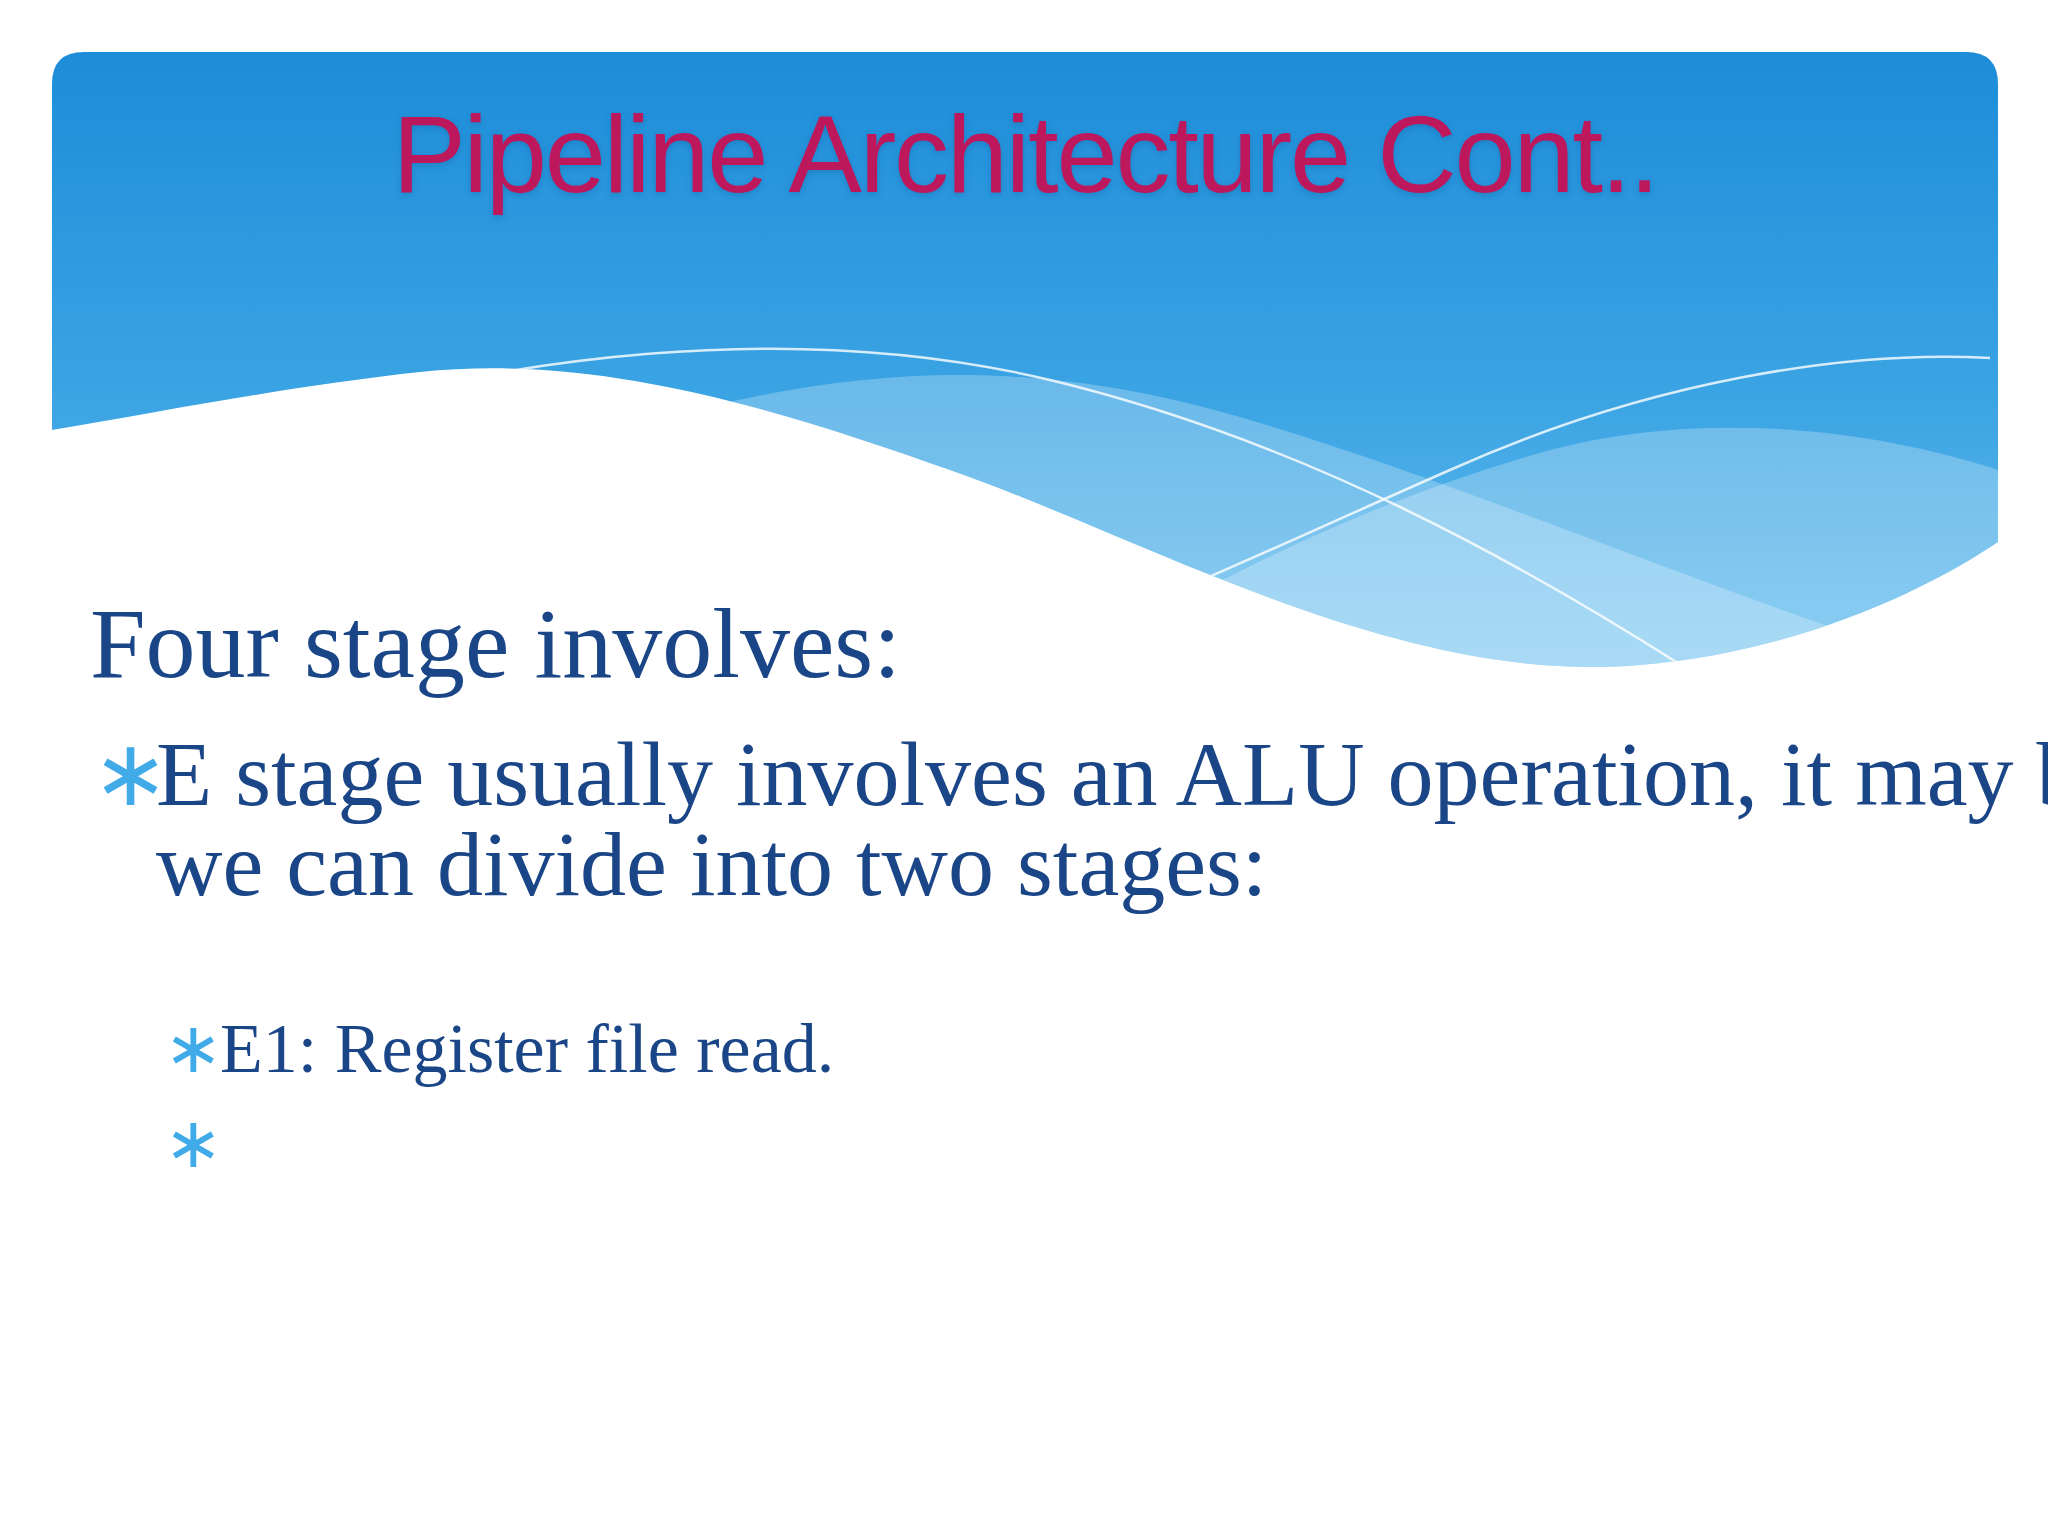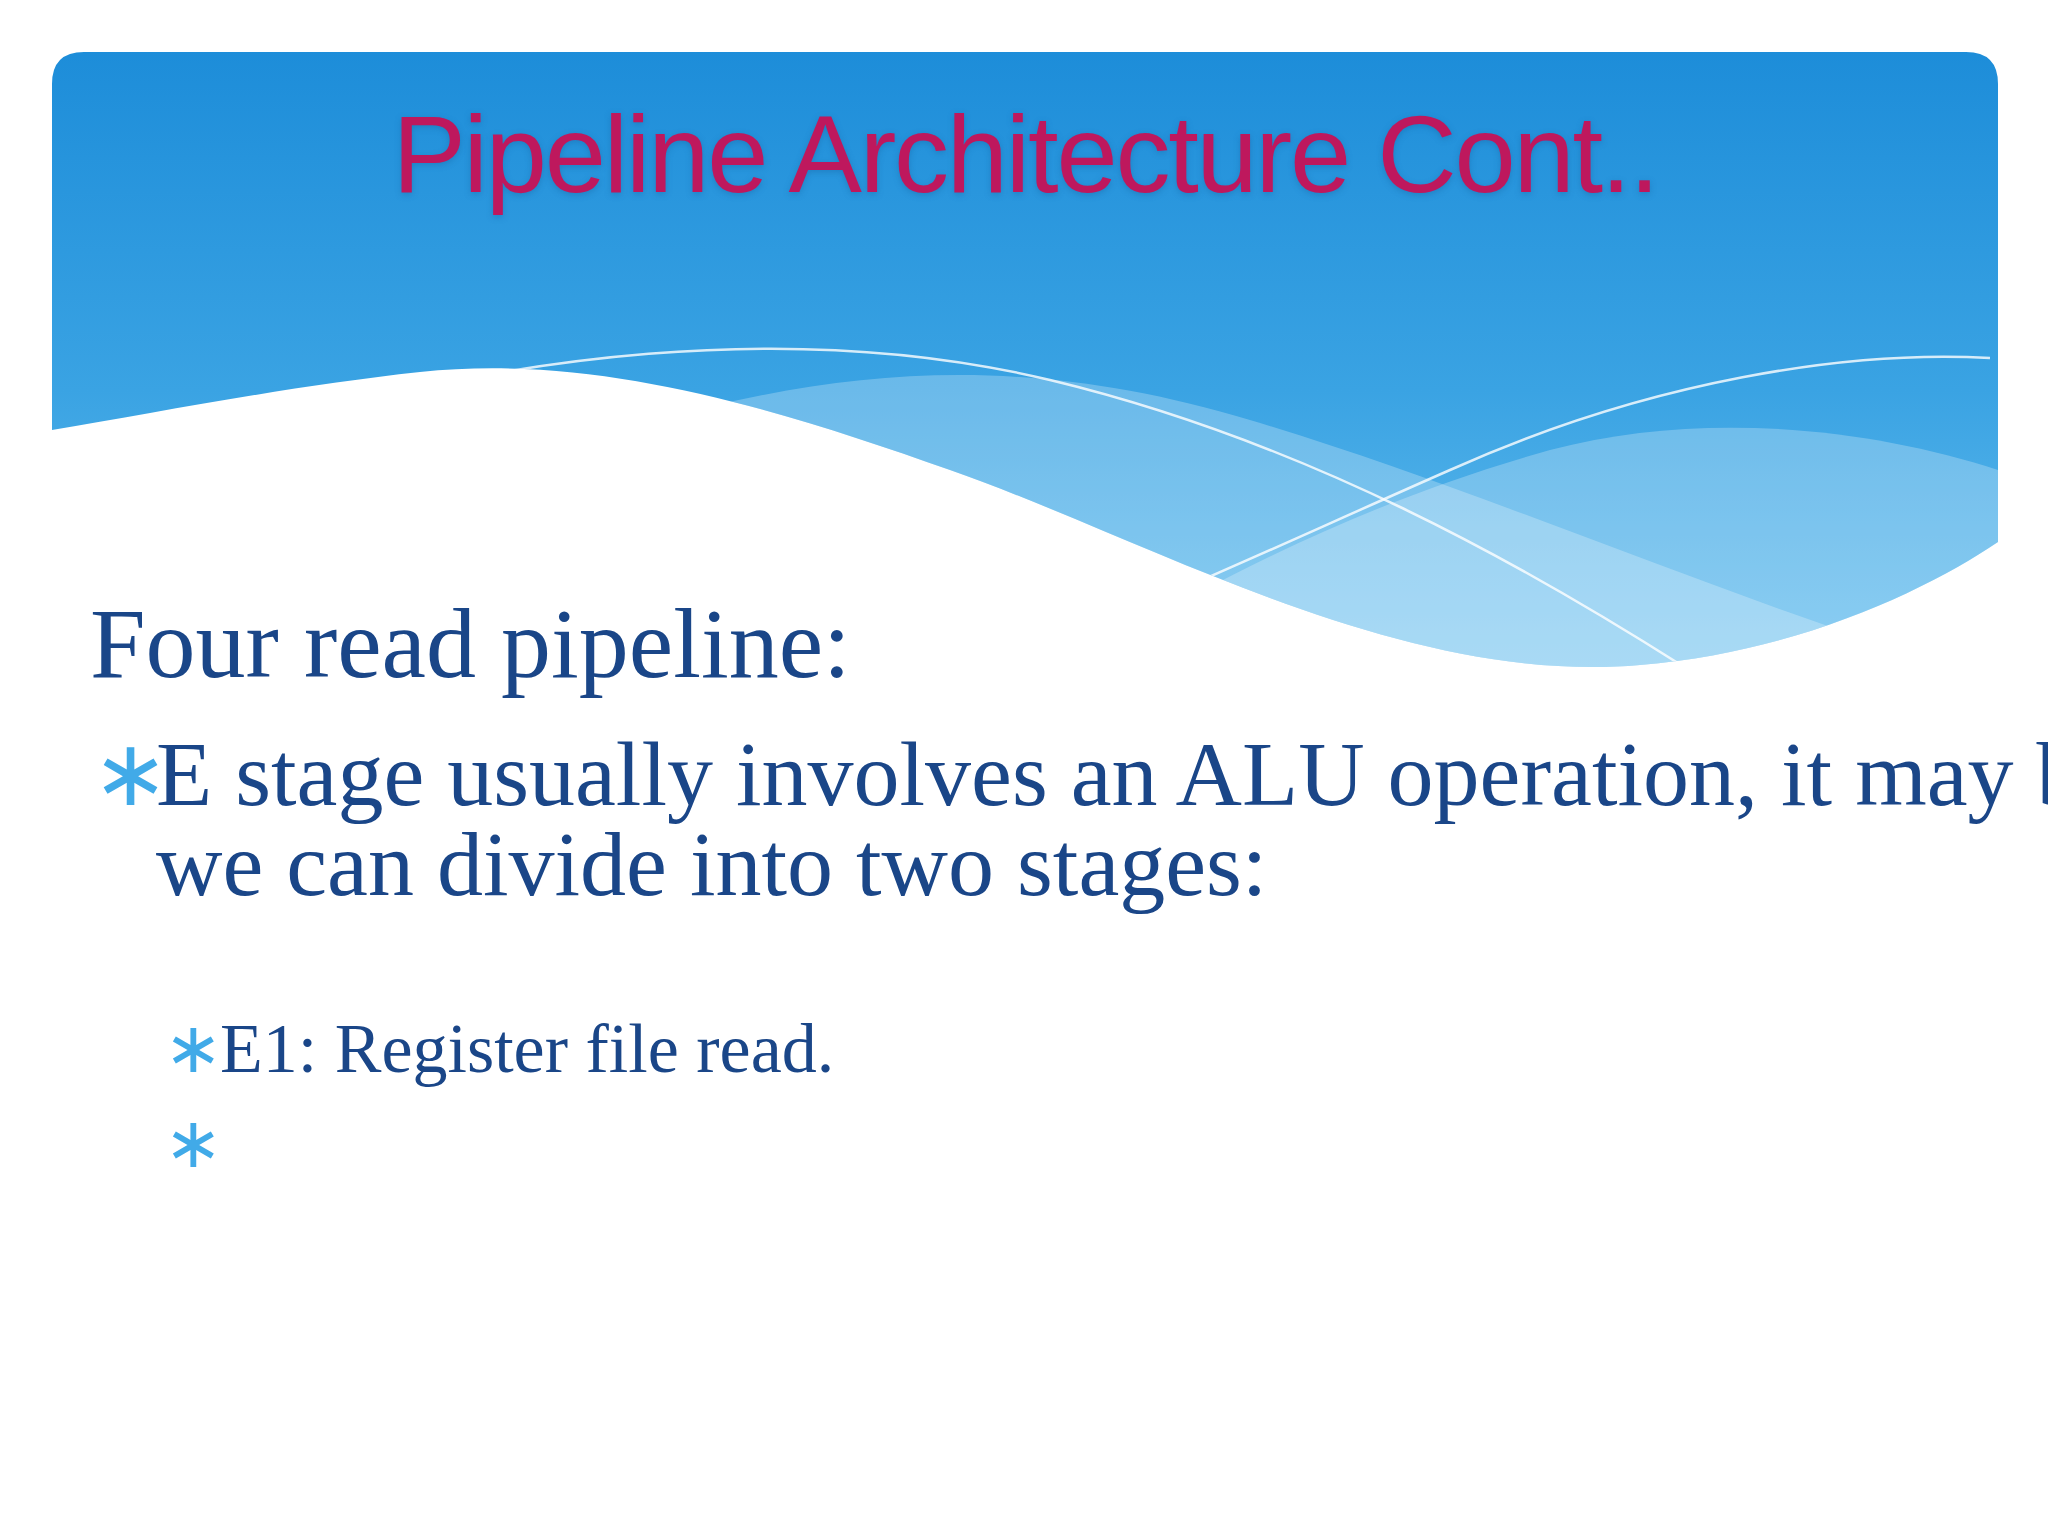--- a/index.html
+++ b/index.html
@@ -139,21 +139,21 @@
                L 1998 780 L 560 780 Z" fill="#ffffff" opacity="0.25"></path>
       <path d="M 900 780 C 1100 640 1300 520 1550 450 C 1700 410 1870 428 1998 470
                L 1998 780 Z" fill="#ffffff" opacity="0.25"></path>
       <path d="M 240 440 C 500 350 800 320 1050 380 C 1300 440 1520 560 1720 690" fill="none" stroke="#ffffff" stroke-width="2.5" opacity="0.8"></path>
       <path d="M 700 770 C 950 700 1200 580 1450 470 C 1650 380 1850 350 1990 358" fill="none" stroke="#ffffff" stroke-width="2.5" opacity="0.8"></path>
     </g>
   </svg>
 
   <div class="slide-title">Pipeline Architecture Cont..</div>
 
-  <div class="body-heading">Four read pipeline:</div>
+  <div class="body-heading">Four stage involves:</div>
 
   <div class="bullet-block">
     <div class="bullet-row">
       <span class="ast">∗</span>
       <span class="txt">
         <div class="line">E stage usually involves an ALU operation, it may be longer. So</div>
         <div class="line">we can divide into two stages:</div>
       </span>
     </div>
   </div>

